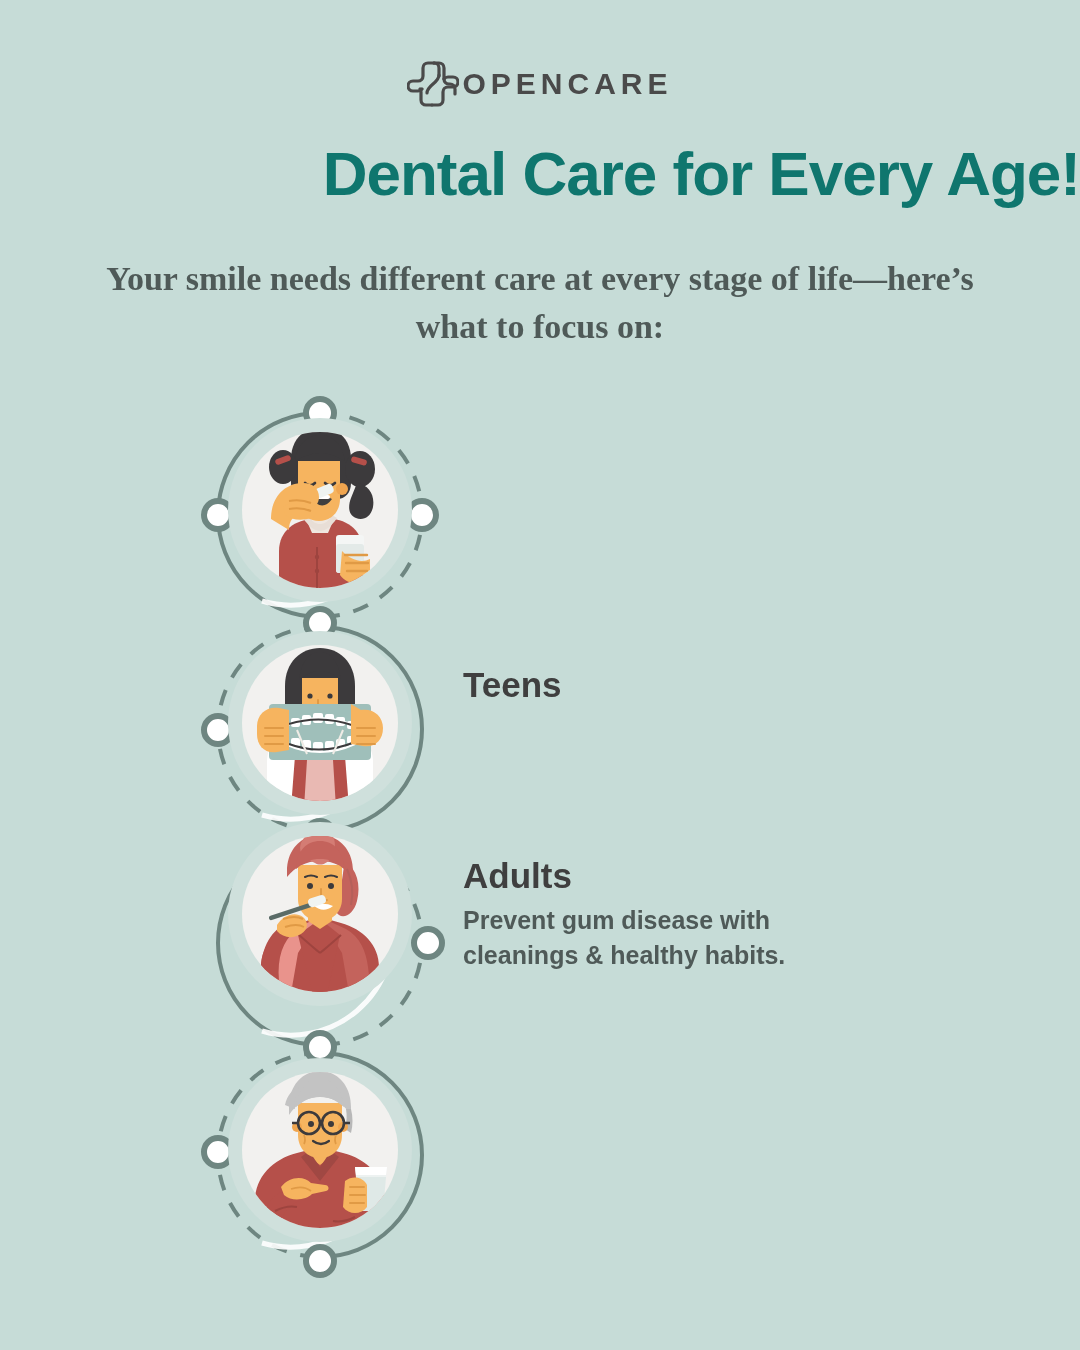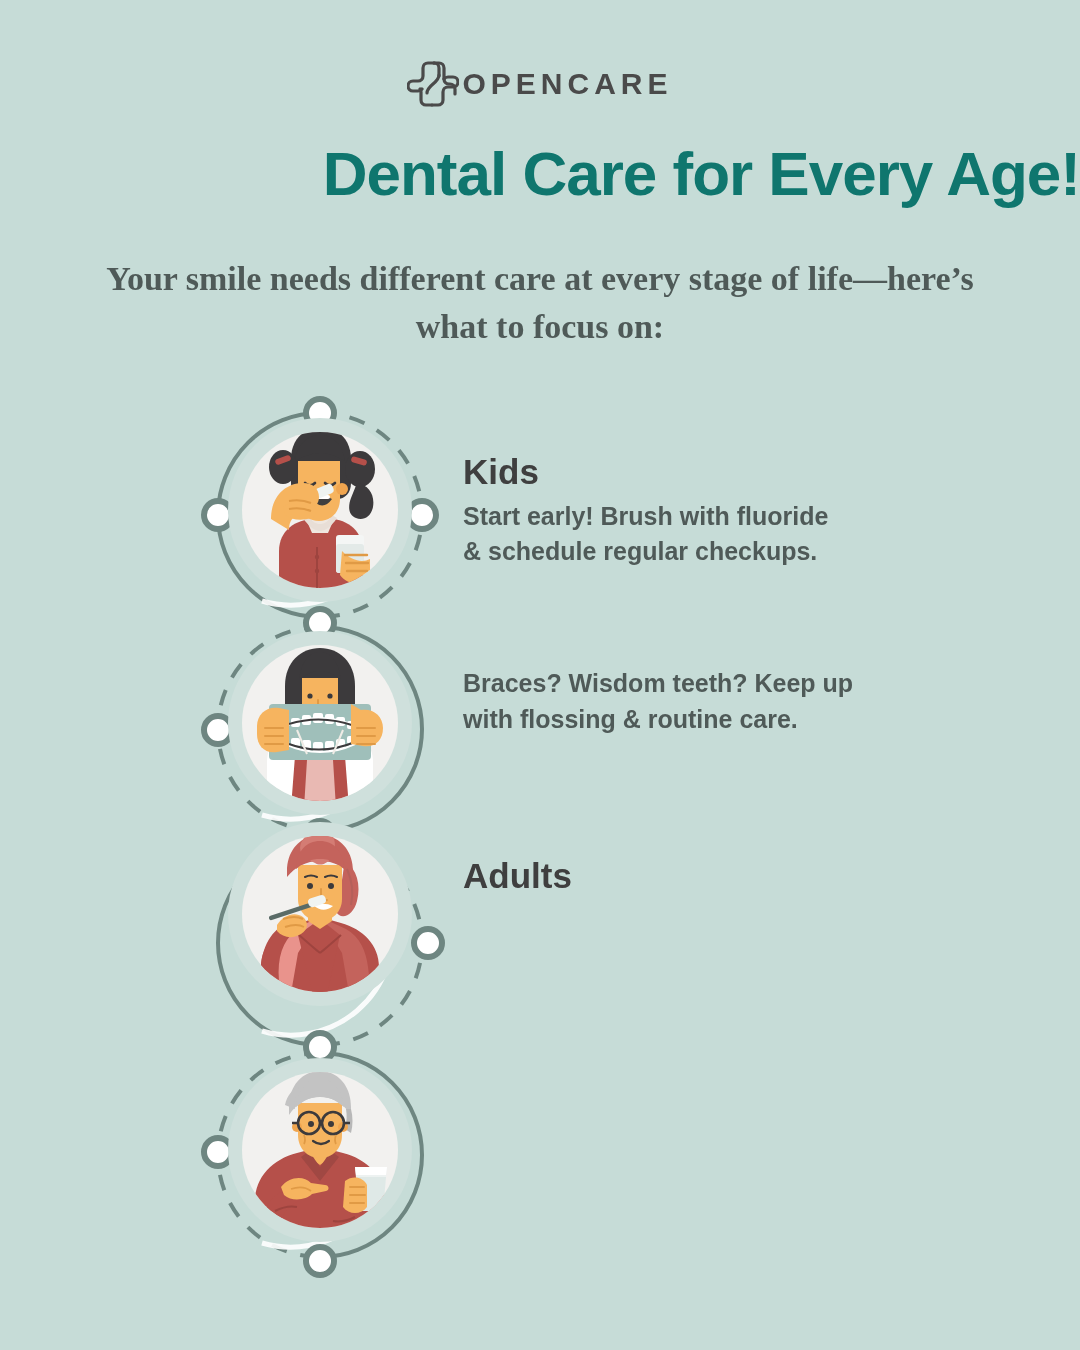--- a/index.html
+++ b/index.html
@@ -237,25 +237,20 @@
             <path d="M140 160 h22" stroke="#e09a45" stroke-width="2.4" stroke-linecap="round"></path>
             <path d="M141 168 h22" stroke="#e09a45" stroke-width="2.4" stroke-linecap="round"></path>
             <path d="M142 176 h20" stroke="#e09a45" stroke-width="2.4" stroke-linecap="round"></path>
 
             <path d="M112 152 v44" stroke="#9e443f" stroke-width="2"></path>
             <circle cx="112" cy="162" r="2.2" fill="#9e443f"></circle>
             <circle cx="112" cy="176" r="2.2" fill="#9e443f"></circle>
           </g>
         </svg>
       </div>
-      <div class="copy">
-        <p class="copy-title">Kids</p>
-        <p class="copy-body">Start early! Brush with fluoride
-&amp; schedule regular checkups.</p>
-      </div>
     </div>
 
     <div class="step step-1">
       <div class="medallion">
         <svg width="230" height="230" viewBox="0 0 230 230">
           <circle cx="115" cy="115" r="92" fill="#cfe0dc"></circle>
           <circle cx="115" cy="115" r="78" fill="#f2f1ef"></circle>
           <clipPath id="clipTeens">
               <circle cx="115" cy="115" r="78"></circle>
             </clipPath>
@@ -314,22 +309,21 @@
                 <path d="M152 128 h18"></path>
                 <path d="M152 136 h18"></path>
             </g>
 
             <path d="M92 122 l10 24" stroke="#f0ece6" stroke-width="2"></path>
             <path d="M138 122 l-10 24" stroke="#f0ece6" stroke-width="2"></path>
           </g>
         </svg>
       </div>
       <div class="copy">
-        <p class="copy-body">Braces? Wisdom teeth? Keep up
-with flossing &amp; routine care.</p>
+        <p class="copy-title">Teens</p>
       </div>
     </div>
 
     <div class="step step-2">
       <div class="medallion">
         <svg width="230" height="230" viewBox="0 0 230 230">
           <circle cx="115" cy="115" r="92" fill="#cfe0dc"></circle>
           <circle cx="115" cy="115" r="78" fill="#f2f1ef"></circle>
           <clipPath id="clipAdults">
               <circle cx="115" cy="115" r="78"></circle>
@@ -369,20 +363,22 @@
 
             <path d="M56 182 c-2-26 6-46 22-56 l12 6 c-12 10-18 26-16 50z" fill="#b5504a"></path>
             <path d="M72 126 c6-10 18-14 26-8 c6 5 5 13-2 17 c-8 5-18 4-24 -3z" fill="#f6b45f"></path>
             <path d="M78 120 q12-4 20 0" stroke="#e09a45" stroke-width="2" fill="none"></path>
             <path d="M80 128 q12-4 19 0" stroke="#e09a45" stroke-width="2" fill="none"></path>
           </g>
         </svg>
       </div>
       <div class="copy">
         <p class="copy-title">Adults</p>
+        <p class="copy-body">Prevent gum disease with
+cleanings &amp; healthy habits.</p>
       </div>
     </div>
 
     <div class="step step-3">
       <div class="medallion">
         <svg width="230" height="230" viewBox="0 0 230 230">
           <circle cx="115" cy="115" r="92" fill="#cfe0dc"></circle>
           <circle cx="115" cy="115" r="78" fill="#f2f1ef"></circle>
           <clipPath id="clipSeniors">
               <circle cx="115" cy="115" r="78"></circle>

